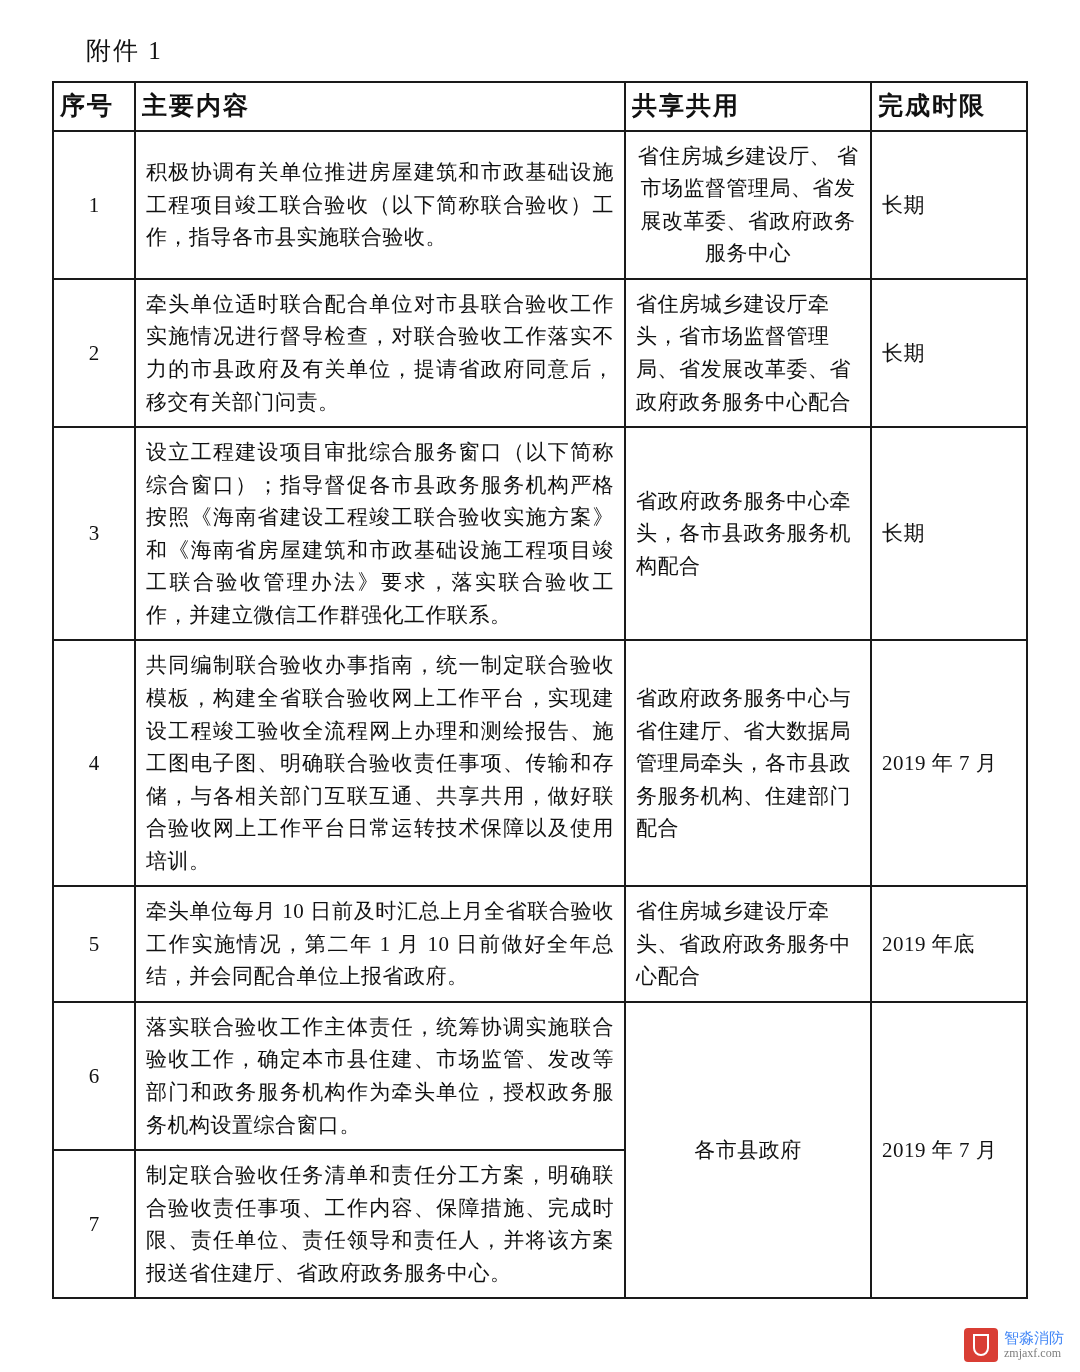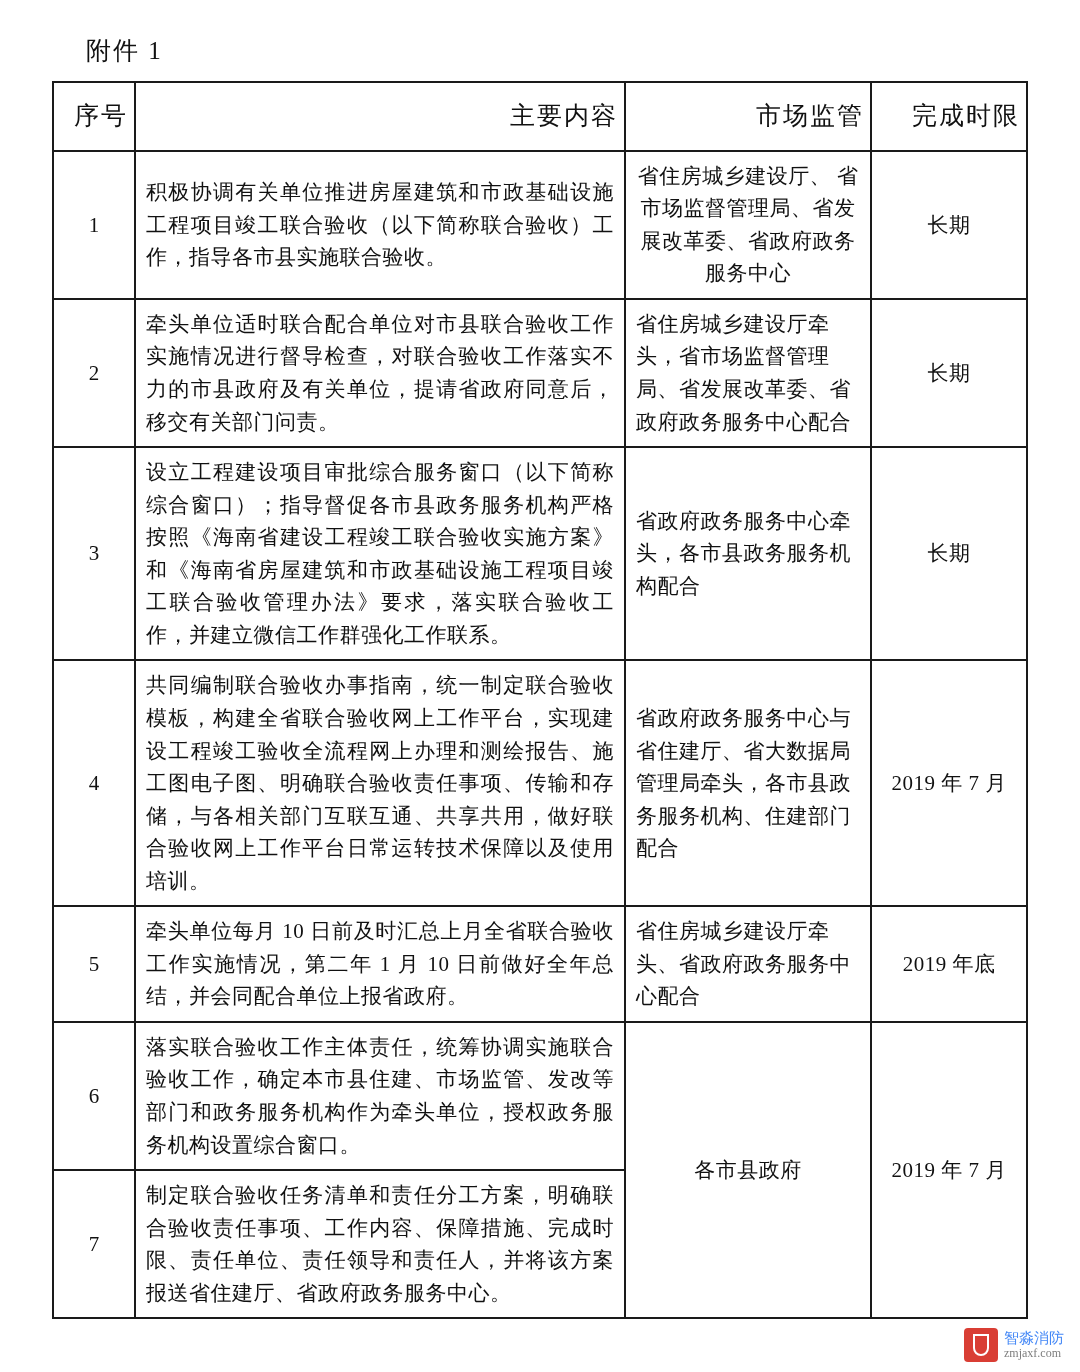--- a/index.html
+++ b/index.html
@@ -46,24 +46,24 @@
   table.main-table th,
   table.main-table td {
     border: 2px solid #1a1a1a;
     padding: 8px 10px;
     vertical-align: middle;
     font-size: 21px;
     line-height: 1.55;
     font-family: "Liberation Serif", "DejaVu Serif", serif;
   }
   table.main-table th {
-    text-align: right;
+    text-align: left;
     font-size: 25px;
-    font-weight: normal;
-    padding: 14px 6px;
+    font-weight: bold;
+    padding: 4px 6px;
     letter-spacing: 2px;
   }
   col.c-no    { width: 82px; }
   col.c-main  { width: 490px; }
   col.c-unit  { width: 246px; }
   col.c-time  { width: 156px; }
 
   td.no {
     text-align: center;
     font-size: 22px;
@@ -76,21 +76,20 @@
   }
   td.unit {
     text-align: left;
     letter-spacing: 0.5px;
     margin-left: 16px;
   }
   td.unit.center {
     text-align: center;
   }
   td.time {
-    text-align: center;
     letter-spacing: 0.5px;
   }
   .watermark {
     position: absolute;
     right: 16px;
     bottom: 10px;
     display: flex;
     align-items: center;
     gap: 6px;
     opacity: 0.95;
@@ -142,21 +141,21 @@
     <colgroup>
       <col class="c-no">
       <col class="c-main">
       <col class="c-unit">
       <col class="c-time">
     </colgroup>
     <thead>
       <tr>
         <th>序号</th>
         <th>主要内容</th>
-        <th>市场监管</th>
+        <th>共享共用</th>
         <th>完成时限</th>
       </tr>
     </thead>
     <tbody>
       <tr>
         <td class="no">1</td>
         <td class="main">积极协调有关单位推进房屋建筑和市政基础设施工程项目竣工联合验收（以下简称联合验收）工作，指导各市县实施联合验收。</td>
         <td class="unit center">省住房城乡建设厅、 省市场监督管理局、省发展改革委、省政府政务服务中心</td>
         <td class="time">长期</td>
       </tr>

